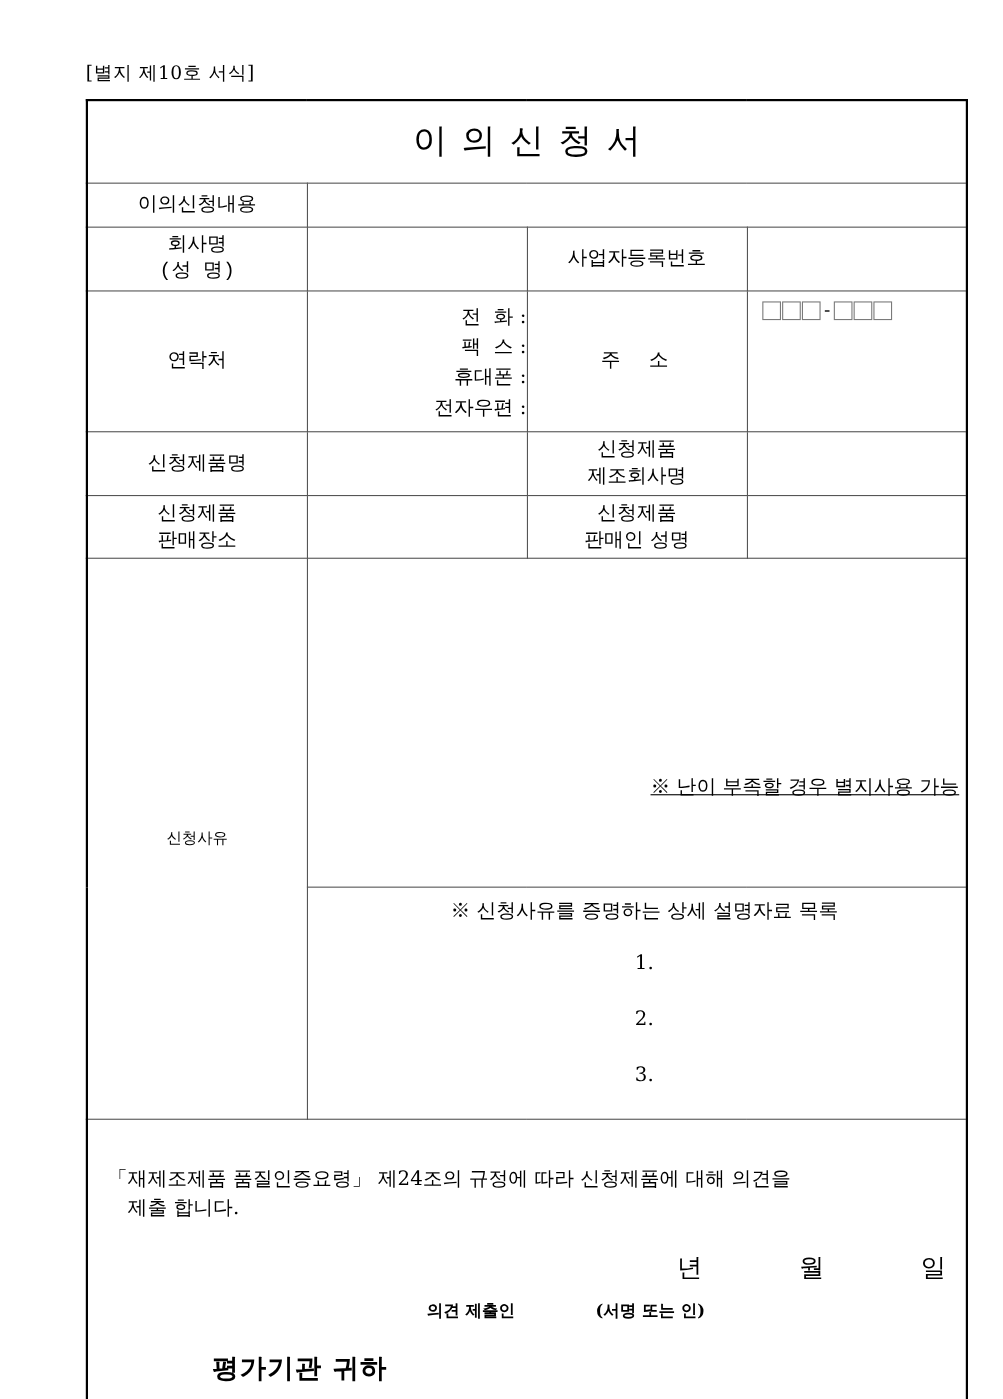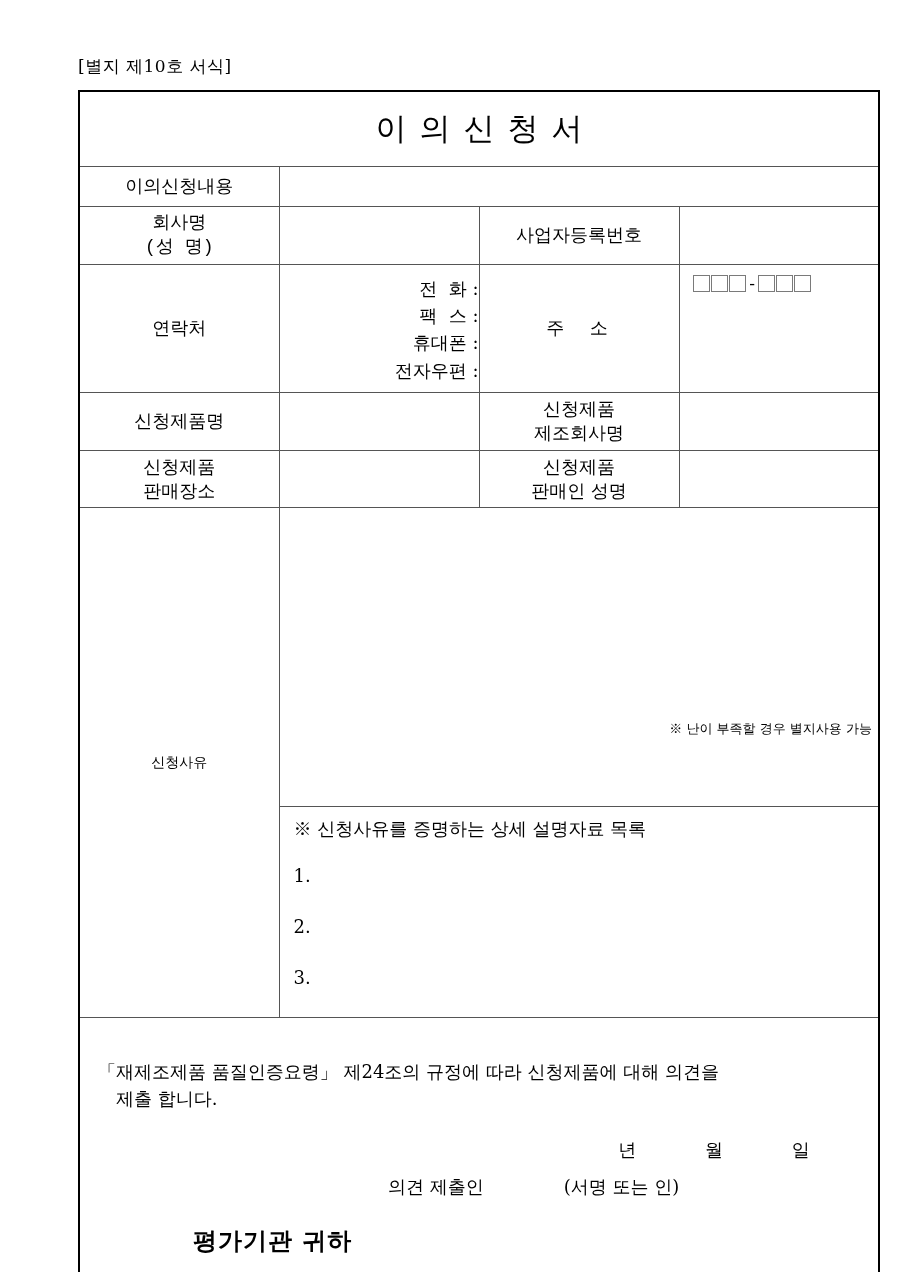--- a/index.html
+++ b/index.html
@@ -135,29 +135,30 @@
     vertical-align: middle;
   }
   .reason-body {
     position: relative;
     height: 290px;
     vertical-align: top;
   }
   .reason-note {
     position: absolute;
     right: 6px;
-    top: 212px;
-    font-size: 13px;
+    top: 196px;
+    font-size: 18px;
     white-space: nowrap;
+    text-decoration: underline;
   }
   .attach-cell {
     height: 170px;
     vertical-align: top;
     padding: 10px 0 0 14px;
-    text-align: left;
+    text-align: center;
   }
   .attach-title {
     font-size: 18px;
     margin-bottom: 22px;
   }
   .attach-item {
     font-size: 18px;
     margin-bottom: 27px;
   }
 
@@ -167,30 +168,31 @@
     vertical-align: top;
     padding: 16px 18px 0 18px;
     text-align: left;
     position: relative;
   }
   .decl-line1 { font-size: 18px; line-height: 1.5; margin-top: 24px; }
   .decl-line2 { font-size: 18px; line-height: 1.5; padding-left: 18px; }
 
   .date-row {
     margin-top: 26px;
-    text-align: center;
-    font-size: 18px;
+    text-align: right;
+    font-size: 23px;
     padding-left: 470px;
     white-space: pre;
   }
   .sign-row {
     margin-top: 12px;
-    font-size: 18px;
+    font-size: 15px;
     padding-left: 290px;
     white-space: pre;
+    font-weight: bold;
   }
   .addressee {
     margin-top: 26px;
     padding-left: 95px;
     font-size: 24px;
     font-weight: bold;
     letter-spacing: 1px;
   }
 </style>
 </head>

